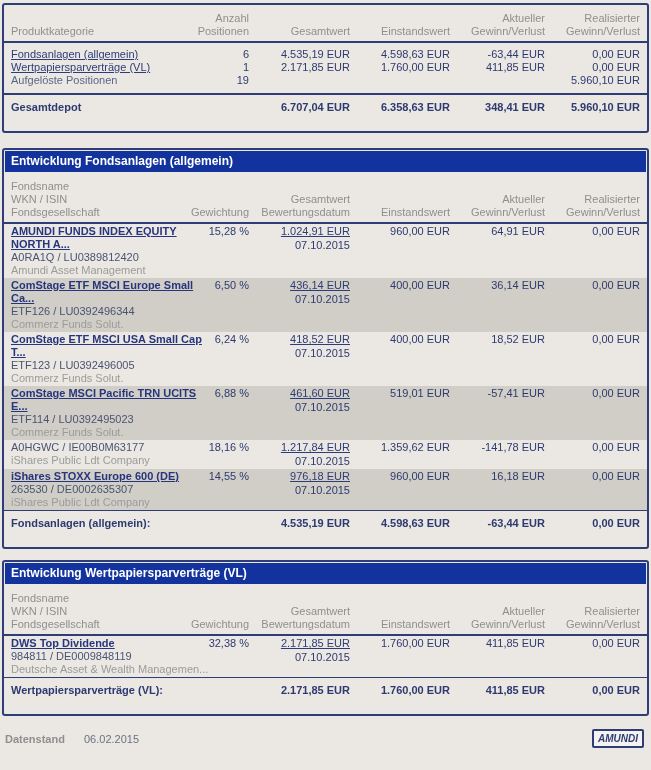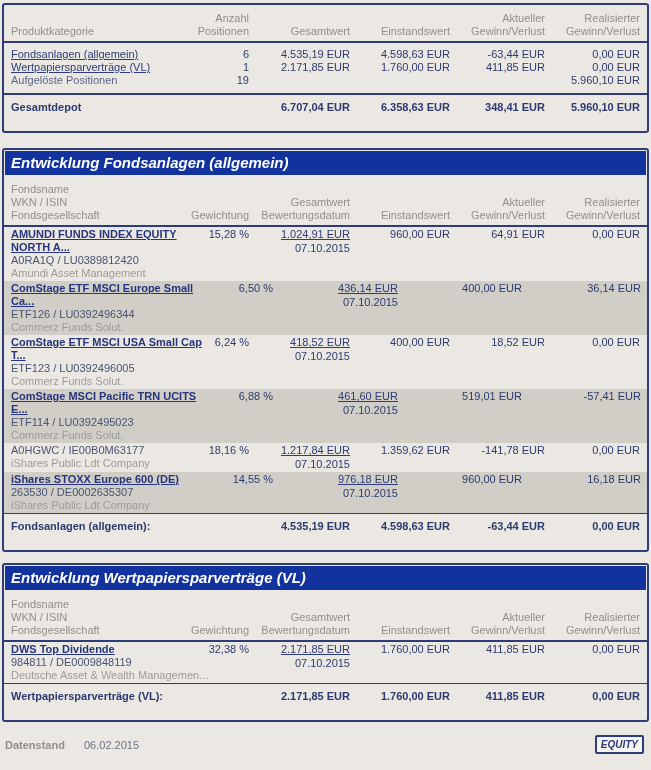--- a/index.html
+++ b/index.html
@@ -18,24 +18,23 @@
     background:#ebe8e3;
   }
   #summary-box { margin-top:3px; }
   #fonds-box  { margin-top:15px; }
   #vl-box     { margin-top:11px; }
 
   .section-bar {
     background:#12339e;
     color:#ffffff;
     font-weight:bold;
-    font-size:15px;
+    font-size:12px;
     padding:3px 6px 4px 6px;
     margin:1px;
-    font-style:italic;
   }
 
   .grid {
     display:grid;
     grid-template-columns:206px 32px 101px 100px 95px 1fr;
     padding-left:7px; padding-right:7px;
   }
   .cell {
     display:flex; flex-direction:column;
     align-items:flex-end;
@@ -64,21 +63,21 @@
     border-top:2px solid #2e3c77;
     font-weight:bold;
     padding-top:6px; padding-bottom:17px;
     align-items:center;
     line-height:14px;
   }
   .total-row-thin { border-top-width:1px;text-align:center; }
 
   
   .frow { padding-top:1px; padding-bottom:1px; align-items:start; }
-  .frow.alt { background:#d1cec7;gap:24px; }
+  .frow.alt { background:#d1cec7; }
   a.fund-name {
     color:#27357d; font-weight:bold; text-decoration:underline;
     cursor:pointer; max-width:196px; display:inline-block;
     line-height:13px;
   }
   .wkn { color:#4a5472; line-height:13px; }
   .company { color:#9b9b98; line-height:13px; }
   a.val-link { color:#2e3c77; text-decoration:underline; cursor:pointer; }
   .datum { line-height:14px; }
 
@@ -477,14 +476,14 @@
         <span>0,00 EUR</span>
       </div>
   </div>
 </div>
 
 <div class="footer">
   <div>
     <span class="ds-label">Datenstand</span>
     <span class="ds-value">06.02.2015</span>
   </div>
-  <button class="print-btn">EQUITY</button>
+  <button class="print-btn">AMUNDI</button>
 </div>
 
 </body></html>

